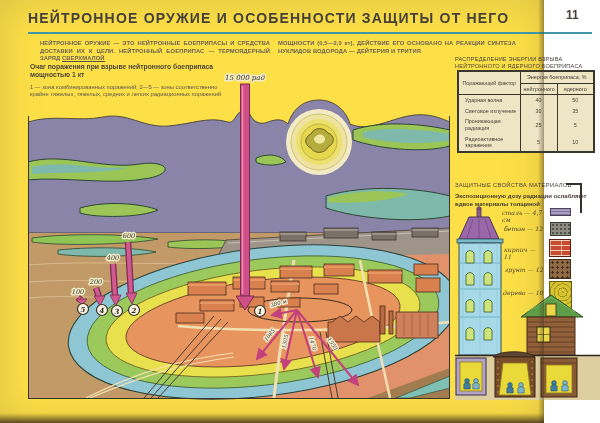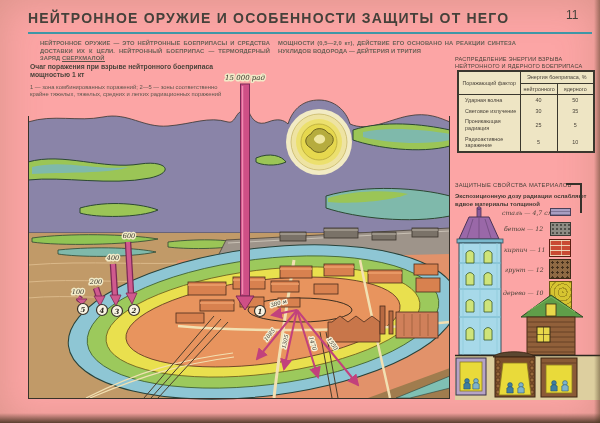--- a/index.html
+++ b/index.html
@@ -1,22 +1,22 @@
 <!DOCTYPE html>
 <html><head>
 <meta charset="utf-8">
 <style>
   html,body{margin:0;padding:0;}
   body{width:600px;height:423px;overflow:hidden;}
-  #page{position:relative;width:600px;height:423px;background:#fca5a5;font-family:"Liberation Sans",sans-serif;box-shadow:inset 0 0 40px rgba(120,95,55,.25);}
+  #page{position:relative;width:544px;height:423px;background:#fde047;font-family:"Liberation Sans",sans-serif;box-shadow:inset 0 0 40px rgba(120,95,55,.25);}
   #page::after{content:"";position:absolute;left:0;right:0;bottom:0;height:10px;background:linear-gradient(to bottom,rgba(70,52,28,0),rgba(55,40,22,.8));pointer-events:none;}
   #page::before{content:"";position:absolute;top:0;bottom:0;right:0;width:6px;background:linear-gradient(to right,rgba(70,52,28,0),rgba(70,52,28,.45));pointer-events:none;z-index:50;}
   .abs{position:absolute;}
   .title{left:28px;top:10px;width:540px;font-size:14px;font-weight:bold;letter-spacing:1.2px;color:#45413a;}
-  .pagenum{left:566px;top:8px;font-size:12px;font-weight:normal;color:#45413a;}
+  .pagenum{left:566px;top:8px;font-size:12px;font-weight:bold;color:#45413a;}
   .rule{left:28px;top:32px;width:564px;height:2px;background:#3f96a6;}
   .intro{font-size:5.8px;font-weight:bold;line-height:7.6px;color:#6a6156;text-align:justify;letter-spacing:.1px;}
   .intro u{text-decoration:none;border-bottom:1px solid #5a5248;}
   .intro1{left:40px;top:40px;width:230px;}
   .intro2{left:278px;top:40px;width:238px;}
   .cap-title{left:30px;top:63px;width:188px;font-size:6.8px;font-weight:bold;line-height:8.4px;color:#4a443b;}
   .cap-legend{left:30px;top:84px;width:195px;font-size:5.8px;line-height:7.2px;color:#5d564c;}
   
   .tbl-cap{left:455px;top:56px;width:142px;font-size:5.6px;line-height:7px;color:#4a443b;letter-spacing:.2px;}
   table.energy{position:absolute;left:457px;top:70px;width:136px;border-collapse:collapse;table-layout:fixed;border:2px solid #3a372e;background:#eee5c4;}

